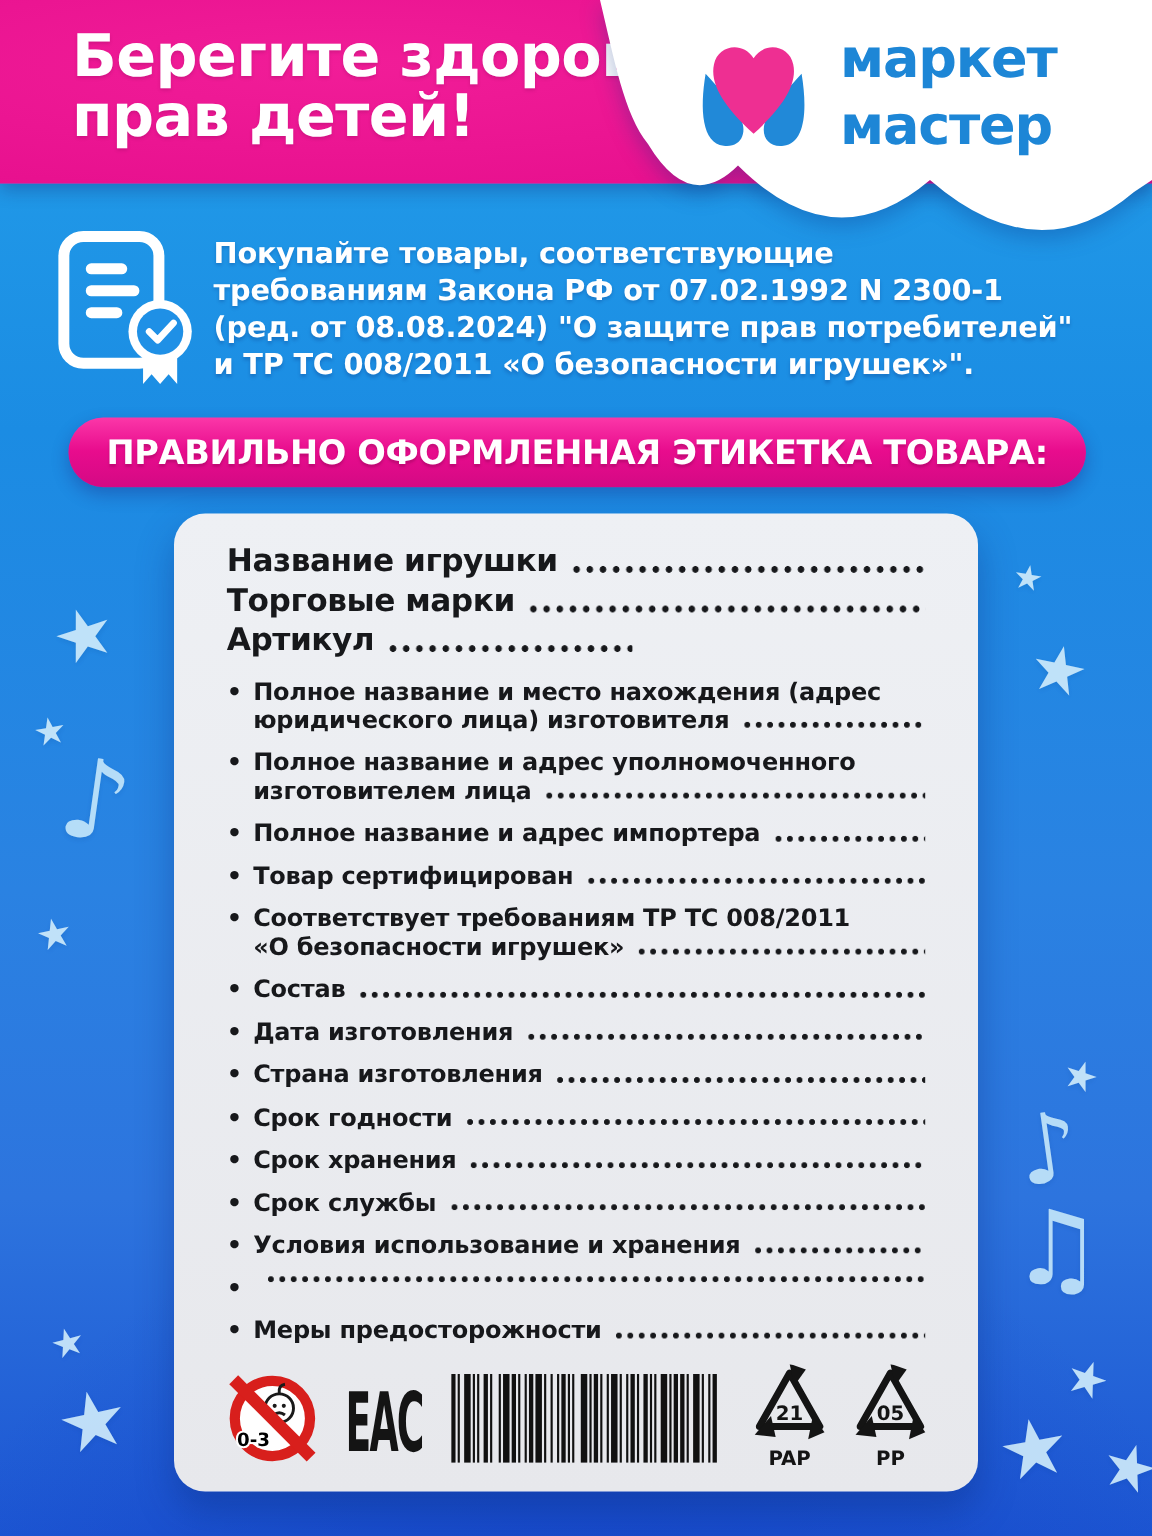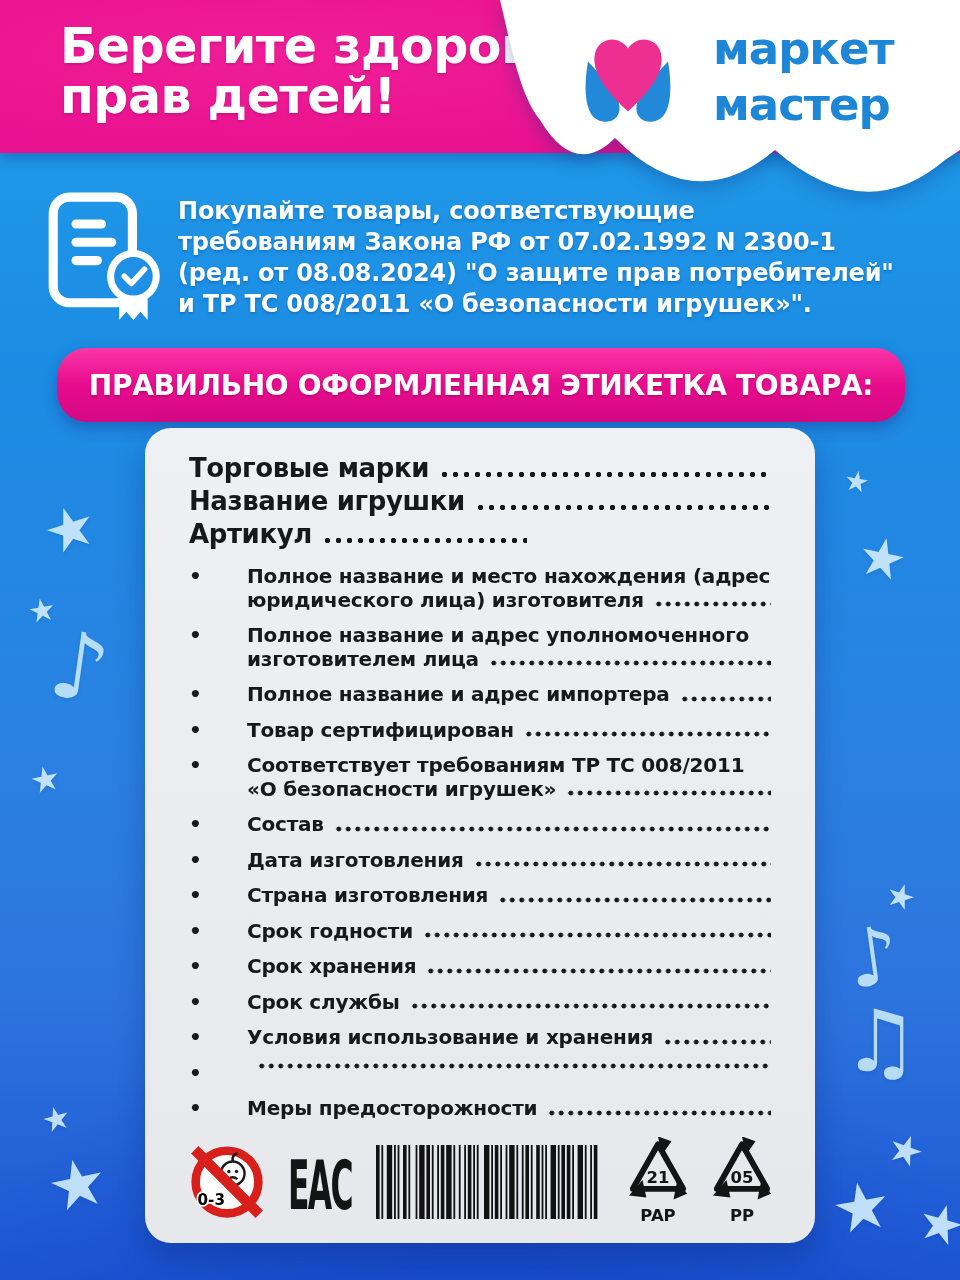--- a/index.html
+++ b/index.html
@@ -14,45 +14,45 @@
   .dec.note{color:#c2e5fa;}
   
   .top-band{position:absolute;left:0;top:0;width:960px;height:153px;
     background:radial-gradient(140% 170% at 30% 35%, #f11d98 0%, #e50d8c 55%, #cc0880 100%);
     box-shadow:0 5px 14px rgba(20,25,95,.30);}
   .heading{position:absolute;left:60px;top:22px;color:#fff;font-weight:700;
     font-size:49px;line-height:50px;letter-spacing:-.5px;text-shadow:0 2px 3px rgba(90,0,60,.20);}
   
   .cloud{position:absolute;right:0;top:0;filter:drop-shadow(0 7px 9px rgba(10,45,130,.30));}
   .logo{position:absolute;left:578px;top:18px;display:flex;align-items:center;}
-  .logo-text{margin-left:35px;color:#1d86d6;font-weight:700;font-size:45px;line-height:56px;letter-spacing:-1px;}
+  .logo-text{margin-left:22px;color:#1d86d6;font-weight:700;font-size:45px;line-height:56px;letter-spacing:-1px;}
   
   .intro{position:absolute;left:46px;top:190px;display:flex;align-items:flex-start;width:900px;}
   .intro-text{margin-left:14px;margin-top:6px;color:#fff;font-weight:700;font-size:24px;line-height:31px;
     letter-spacing:-.2px;text-shadow:0 2px 3px rgba(0,20,90,.22);}
   
-  .pill{position:absolute;left:57px;top:348px;width:848px;height:74px;border-radius:30px;
+  .pill{position:absolute;left:57px;top:348px;width:848px;height:58px;border-radius:30px;
     background:linear-gradient(180deg,#fb37a8 0%,#e80c8d 48%,#d40984 100%);
     box-shadow:0 6px 14px rgba(25,20,110,.30);
     display:flex;align-items:center;justify-content:center;
     color:#fff;font-weight:700;font-size:28px;letter-spacing:-.3px;text-shadow:0 2px 2px rgba(120,0,70,.30);}
   
   .card{position:absolute;left:145px;top:428px;width:670px;height:815px;border-radius:26px;
     background:linear-gradient(180deg,#eef0f4 0%,#e7e8ec 100%);
     box-shadow:0 16px 30px rgba(8,40,120,.35);
     box-sizing:border-box;padding:24px 42px 28px 44px;color:#17181b;}
   .fields{margin-bottom:14px;}
   .frow{display:flex;align-items:flex-end;font-size:26px;line-height:33px;font-weight:700;letter-spacing:-.4px;}
   .leader{flex:1 1 auto;height:8px;margin:0 2px 6px 10px;align-self:flex-end;
     background-image:radial-gradient(circle, #17181b 2.2px, transparent 2.7px);
     background-size:9.5px 8px;background-repeat:repeat-x;background-position:left bottom;}
   .frow .leader{height:9px;background-image:radial-gradient(circle,#17181b 2.5px,transparent 3px);background-size:11px 9px;}
   .frow:nth-child(3) .leader{flex:0 0 205px;}
   .bullets{list-style:none;margin:0;padding:0;}
-  .brow{display:flex;margin-bottom:12px;font-size:20px;line-height:23.5px;font-weight:700;letter-spacing:-.2px;gap:36px;}
+  .brow{display:flex;margin-bottom:12px;font-size:20px;line-height:23.5px;font-weight:700;letter-spacing:-.2px;}
   .bdot{flex:0 0 22px;}
   .bdot::before{content:"•";font-size:20px;}
   .bt{flex:1 1 auto;min-width:0;}
   .bl2{display:flex;align-items:center;}
   .bl2 .leader{margin-bottom:4px;}
   
   .marks{display:flex;align-items:center;justify-content:space-between;margin-top:16px;}
   .recycle-num{font-weight:700;}
   .barcode{background:transparent;}
 </style>
@@ -122,26 +122,26 @@
     </div>
   </div>
 
   <div class="pill">
     <span>ПРАВИЛЬНО ОФОРМЛЕННАЯ ЭТИКЕТКА ТОВАРА:</span>
   </div>
 
   <div class="card">
     <div class="fields" id="fields">
   <div class="frow">
+    <span class="flabel">Название игрушки</span>
+    <span class="leader"></span>
+  </div>
+
+  <div class="frow">
     <span class="flabel">Торговые марки</span>
-    <span class="leader"></span>
-  </div>
-
-  <div class="frow">
-    <span class="flabel">Название игрушки</span>
     <span class="leader"></span>
   </div>
 
   <div class="frow">
     <span class="flabel">Артикул</span>
     <span class="leader"></span>
   </div>
 </div>
     <ul class="bullets" id="bullets">
   <li class="brow">

